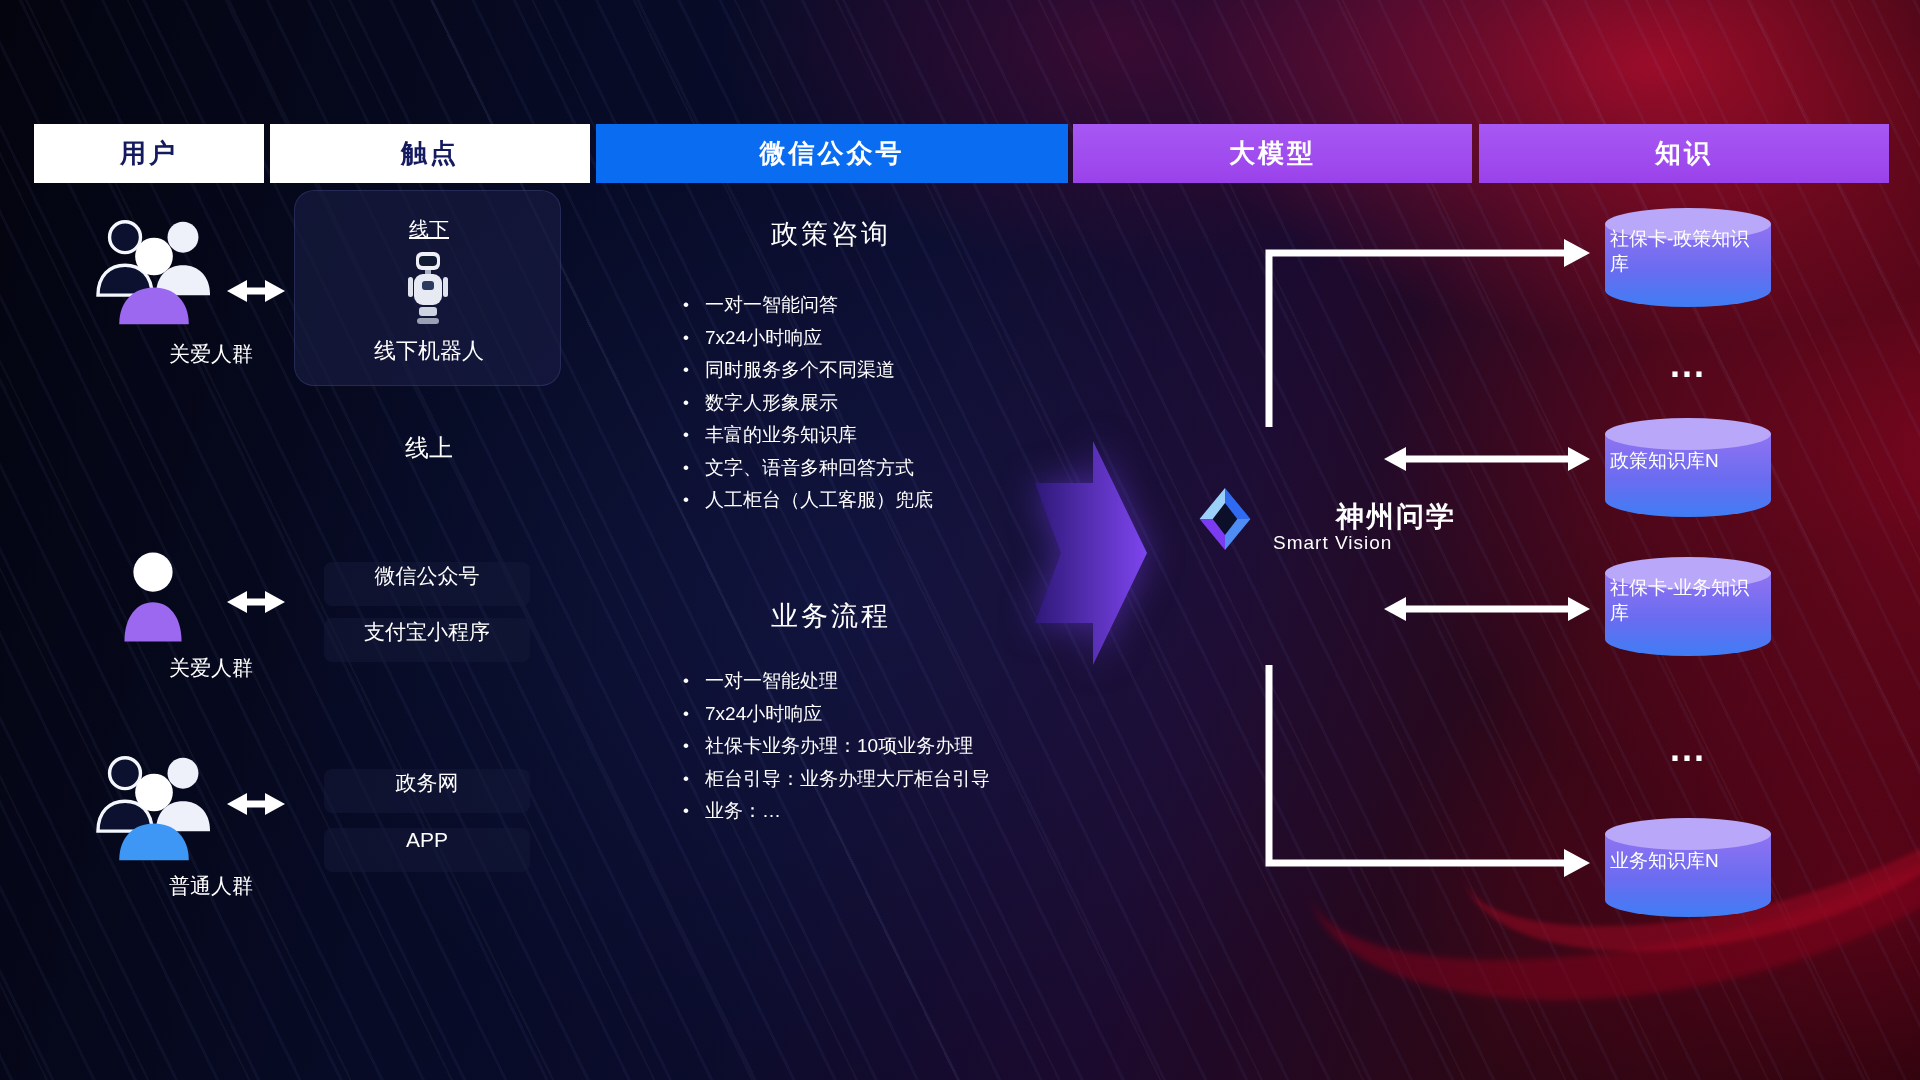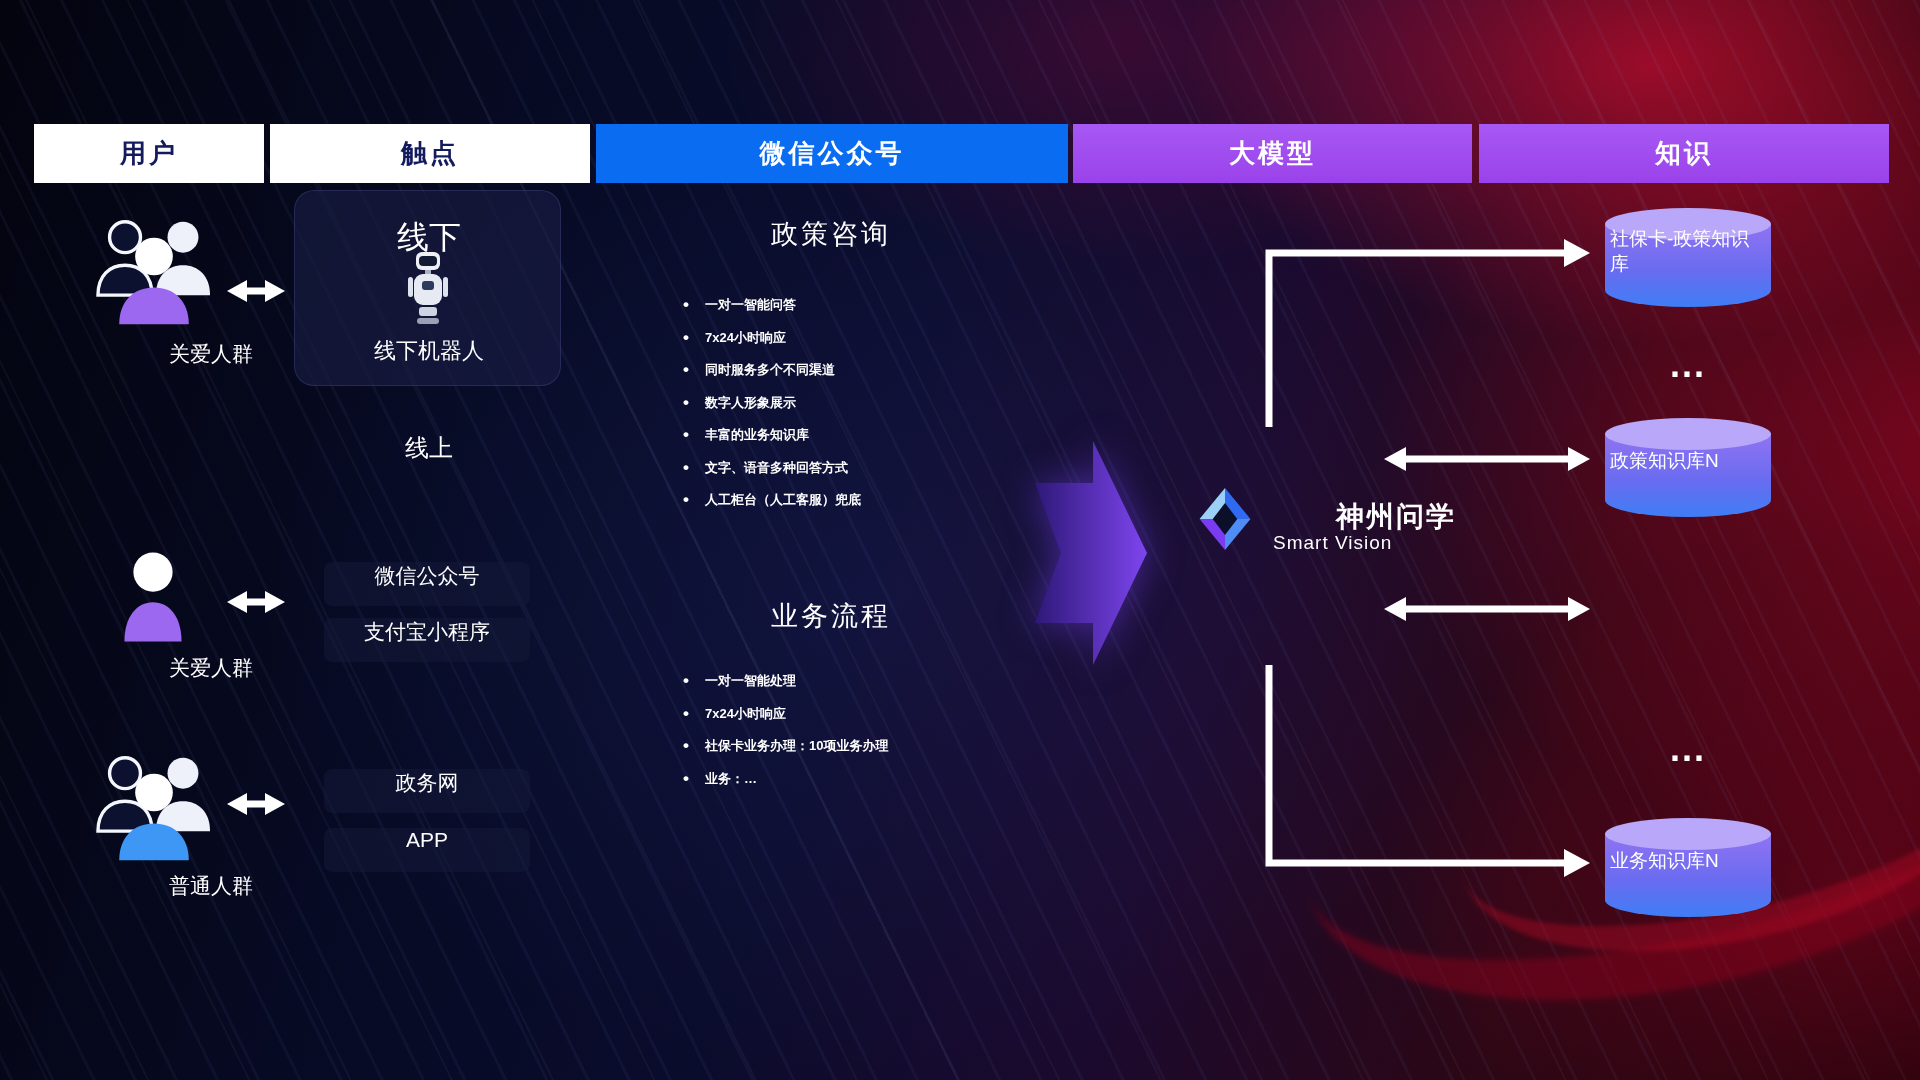--- a/index.html
+++ b/index.html
@@ -38,21 +38,21 @@
 
   .offline-box { position:absolute; left:294px; top:190px; width:267px; height:196px;
     background:rgba(26,29,68,.62); border:1px solid rgba(130,140,230,.18); border-radius:20px; }
   .tp-text { position:absolute; text-align:center; color:#fff; }
   .tp-strip { position:absolute; left:324px; width:206px; height:44px; border-radius:8px;
     background:rgba(22,26,58,.5); display:flex; align-items:flex-start; justify-content:center;
     font-size:21px; color:#fff; }
 
   .scn-title { position:absolute; width:360px; text-align:center; font-size:27px; letter-spacing:3px; font-weight:500; color:#fff; }
   .scn-list { position:absolute; left:681px; list-style:none; }
-  .scn-list li { position:relative; height:32.5px; line-height:32.5px; padding-left:24px; font-size:13px; color:#fff; white-space:nowrap;font-weight:bold; }
+  .scn-list li { position:relative; height:32.5px; line-height:32.5px; padding-left:24px; font-size:19px; color:#fff; white-space:nowrap; }
   .scn-list li::before { content:"•"; position:absolute; left:2px; font-size:17px; }
 
   .big-arrow { position:absolute; left:1035px; top:429px; filter:drop-shadow(0 0 18px rgba(110,60,230,.55)); }
 
   .logo-name { position:absolute; left:1336px; top:498px; font-size:28px; font-weight:bold; letter-spacing:2px; color:#fff; }
   .logo-sub  { position:absolute; left:1273px; top:532px; font-size:19px; letter-spacing:1px; color:#fff; }
 
   .connectors { position:absolute; left:0; top:0; pointer-events:none; }
 
   .cyl { position:absolute; left:1600px; width:176px; height:108px; }
@@ -125,21 +125,21 @@
       <path d="M8,84 c0,-20 12,-31 28,-31 c16,0 28,11 28,31 z" fill="#0d1130" stroke="#f5f7ff" stroke-width="3.5"></path>
       <circle cx="96" cy="24" r="16" fill="#eef1fa"></circle>
       <path d="M68,84 c0,-20 12,-31 28,-31 c16,0 28,11 28,31 z" fill="#eef1fa"></path>
       <circle cx="66" cy="44" r="19.5" fill="#ffffff"></circle>
       <path d="M30,114 c0,-24 15,-38 36,-38 c21,0 36,14 36,38 z" fill="#3f97f5"></path>
     </svg>
   </div>
   <div class="u-label" style="left:53px; top:872px;">普通人群</div>
 
   <div class="offline-box"></div>
-  <div class="tp-text" style="left:329px; top:216px; width:200px; font-size:32px;">线下</div>
+  <div class="tp-text" style="left:329px; top:216px; width:200px; font-size:20px;text-decoration:underline;">线下</div>
   <div class="icon-box" style="left:406px; top:250px;">
     <svg width="44" height="78" viewBox="0 0 44 78">
       <rect x="10" y="2" width="24" height="18" rx="6" fill="#eef0f6"></rect>
       <rect x="13" y="6" width="18" height="10" rx="4" fill="#131b33"></rect>
       <rect x="19" y="20" width="6" height="4" fill="#aab0c4"></rect>
       <rect x="2" y="27" width="5" height="20" rx="2.5" fill="#dfe3ee"></rect>
       <rect x="37" y="27" width="5" height="20" rx="2.5" fill="#dfe3ee"></rect>
       <rect x="8" y="24" width="28" height="31" rx="9" fill="#e7eaf2"></rect>
       <rect x="16" y="31" width="12" height="9" rx="3" fill="#2c3a5e"></rect>
       <rect x="13" y="57" width="18" height="9" rx="3" fill="#cfd4e2"></rect>
@@ -171,20 +171,21 @@
     <li>丰富的业务知识库</li>
     <li>文字、语音多种回答方式</li>
     <li>人工柜台（人工客服）兜底</li>
   </ul>
 
   <div class="scn-title" style="left:651px; top:598px;">业务流程</div>
   <ul class="scn-list" style="top:665px;">
     <li>一对一智能处理</li>
     <li>7x24小时响应</li>
     <li>社保卡业务办理：10项业务办理</li>
+    <li>柜台引导：业务办理大厅柜台引导</li>
     <li>业务：…</li>
   </ul>
 
   <div class="big-arrow">
     <svg width="112" height="248" viewBox="0 0 112 248">
       <polygon points="0,54 58,54 58,12 112,124 58,236 58,194 0,194 26,124" fill="url(#arrowGrad)"></polygon>
     </svg>
   </div>
 
   <div class="icon-box" style="left:1192px; top:486px;">
@@ -236,20 +237,27 @@
     <div class="cyl-label">社保卡-政策知识库</div>
   </div>
   <div class="dots" style="top:344px;">...</div>
   <div class="cyl" style="top:414px;">
     <svg width="176" height="108" viewBox="0 0 176 108">
       <path d="M5,20 v66 a83,17 0 0 0 166,0 v-66" fill="url(#cylGrad)"></path>
       <ellipse cx="88" cy="20" rx="83" ry="16" fill="#b9a7f9"></ellipse>
     </svg>
     <div class="cyl-label single">政策知识库N</div>
   </div>
+  <div class="cyl" style="top:553px;">
+    <svg width="176" height="108" viewBox="0 0 176 108">
+      <path d="M5,20 v66 a83,17 0 0 0 166,0 v-66" fill="url(#cylGrad)"></path>
+      <ellipse cx="88" cy="20" rx="83" ry="16" fill="#b9a7f9"></ellipse>
+    </svg>
+    <div class="cyl-label">社保卡-业务知识库</div>
+  </div>
   <div class="dots" style="top:728px;">...</div>
   <div class="cyl" style="top:814px;">
     <svg width="176" height="108" viewBox="0 0 176 108">
       <path d="M5,20 v66 a83,17 0 0 0 166,0 v-66" fill="url(#cylGrad)"></path>
       <ellipse cx="88" cy="20" rx="83" ry="16" fill="#b9a7f9"></ellipse>
     </svg>
     <div class="cyl-label single">业务知识库N</div>
   </div>
 </div>
 

